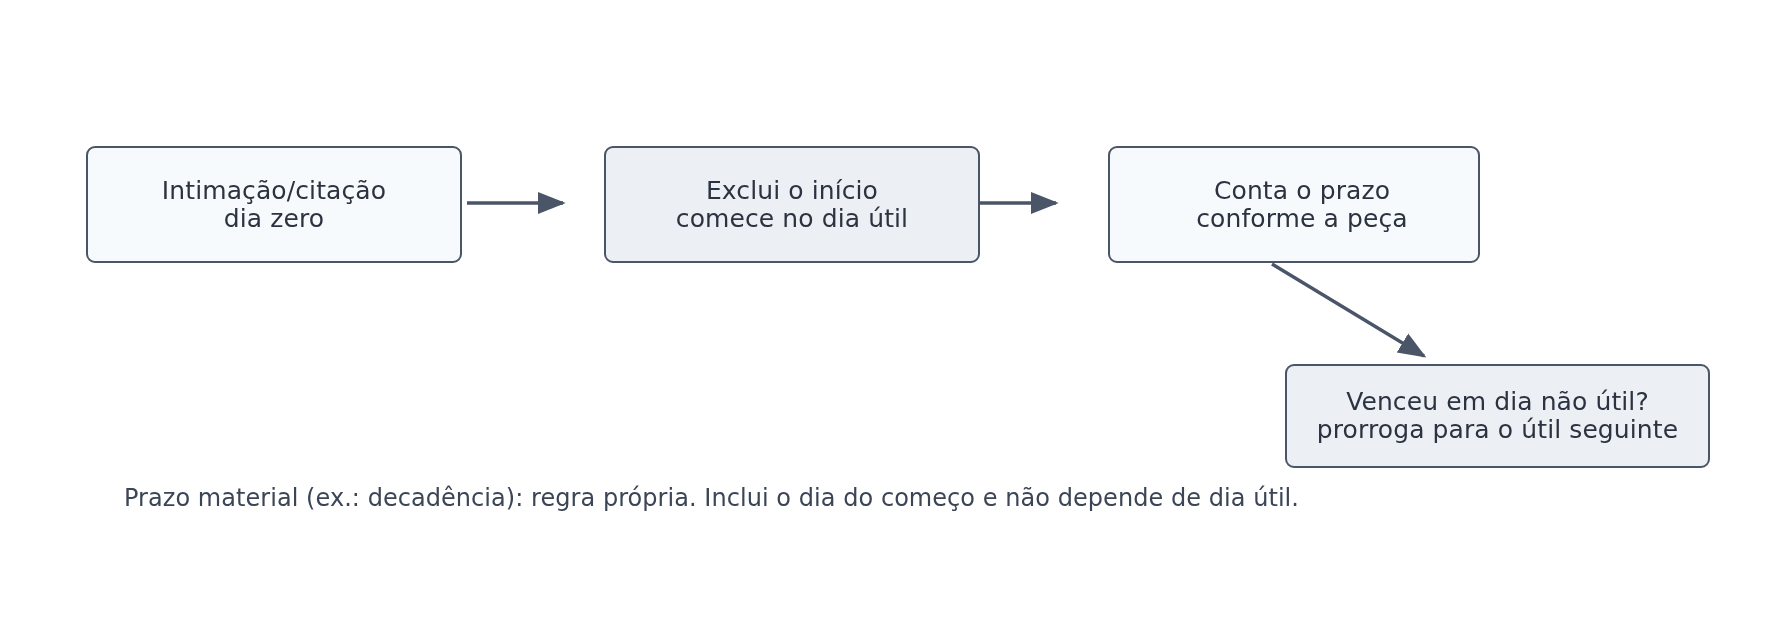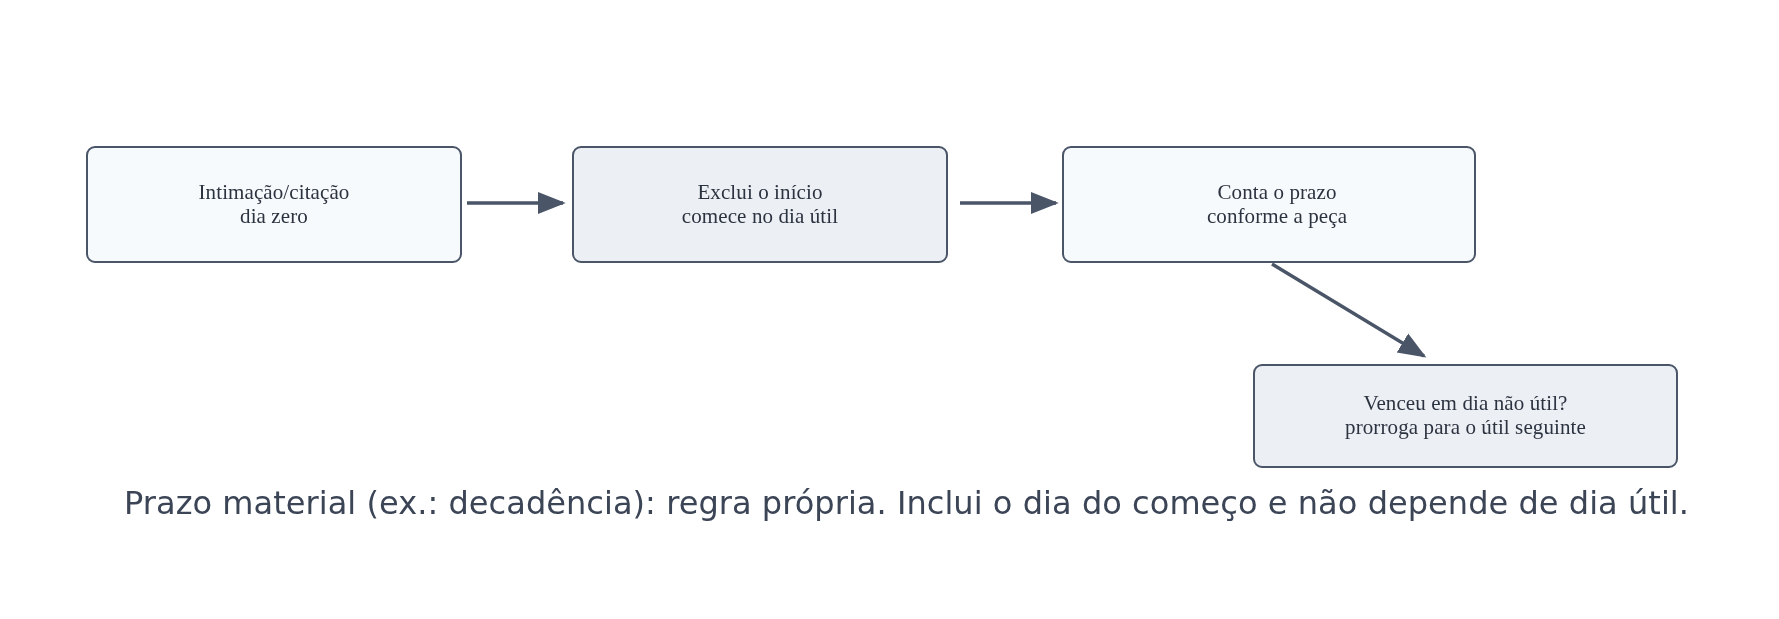--- a/index.html
+++ b/index.html
@@ -35,56 +35,55 @@
   .node {
     position: absolute;
     box-sizing: border-box;
     border: 2.5px solid #4a5568;
     border-radius: 9px;
     display: flex;
     align-items: center;
     justify-content: center;
     text-align: center;
     color: #2c3340;
-    font-size: 21px;
+    font-size: 25px;
     line-height: 1.12;
     letter-spacing: 0.1px;
     z-index: 2;
-    font-family: Liberation Serif, serif;
   }
   .node .node-label {
     display: block;
     white-space: pre-line;
     padding: 0 14px;
   }
 
   .node--plain  { background: #f7fafc; }
-  .node--tinted { background: #eceff4; }
+  .node--tinted { background: #eceff4; margin-left: 32px; }
 
   
   #node-intimacao {
     left: 86px;  top: 146px;  width: 376px;  height: 117px;
   }
   #node-exclui-inicio {
     left: 572px; top: 146px;  width: 376px;  height: 117px;
   }
   #node-conta-prazo {
-    left: 1062px; top: 146px; width: 414px;  height: 117px; padding-left: 16px;
+    left: 1108px; top: 146px; width: 372px;  height: 117px; padding-left: 16px;
   }
   #node-venceu-nao-util {
     left: 1253px; top: 364px; width: 425px;  height: 104px;
   }
 
   
   #diagram-caption {
     position: absolute;
     left: 124px;
     top: 484px;
     width: 1200px;
-    font-size: 32px;
+    font-size: 24px;
     line-height: 1.2;
     color: #3b4556;
     letter-spacing: 0.05px;
     white-space: nowrap;
     z-index: 1;
   }
 </style>
 </head>
 <body>
 

